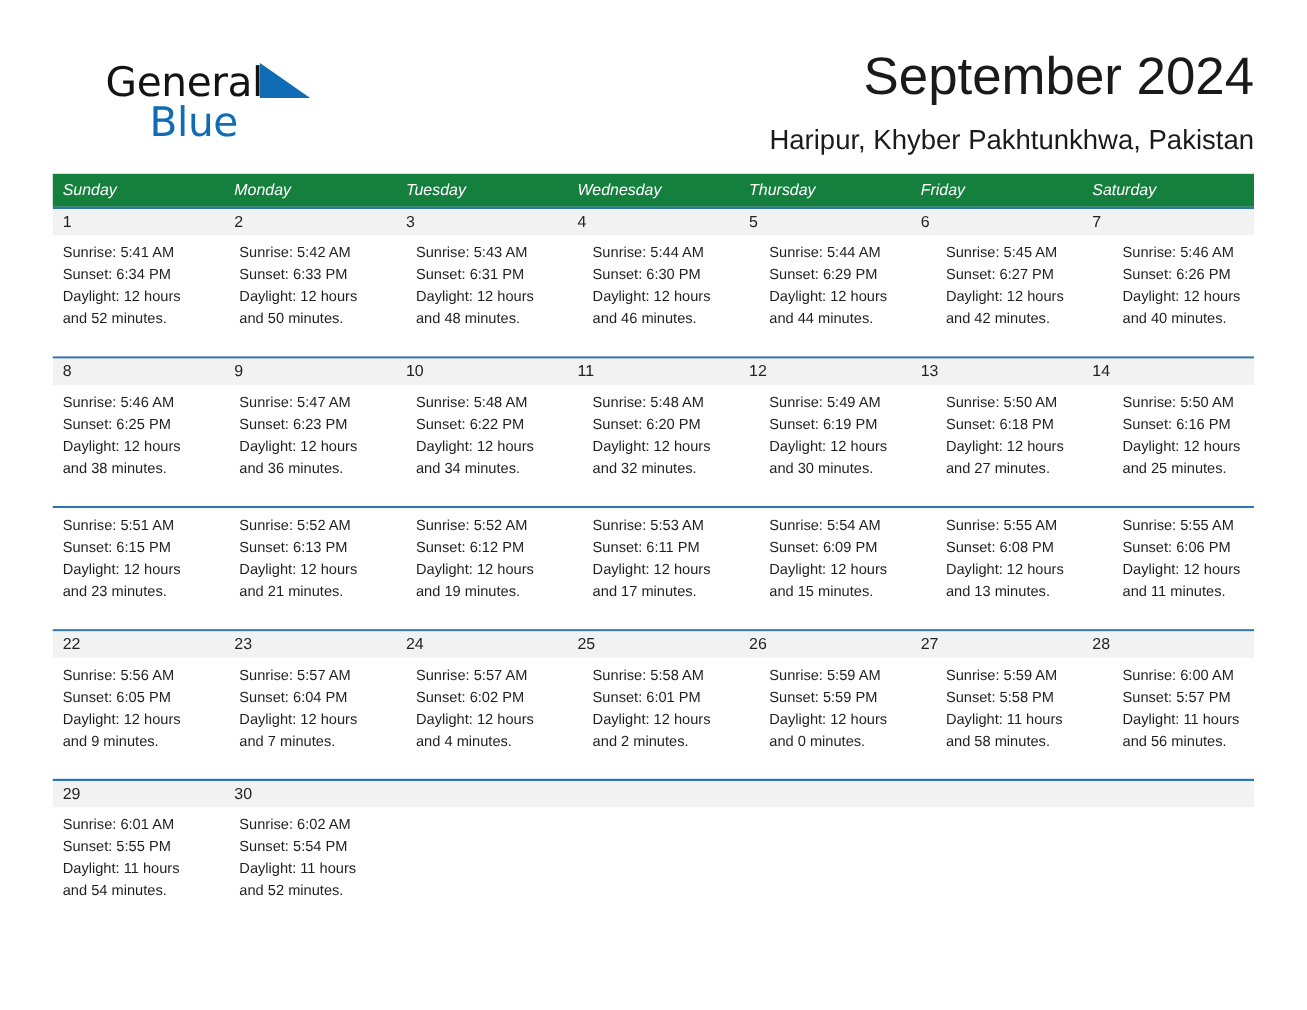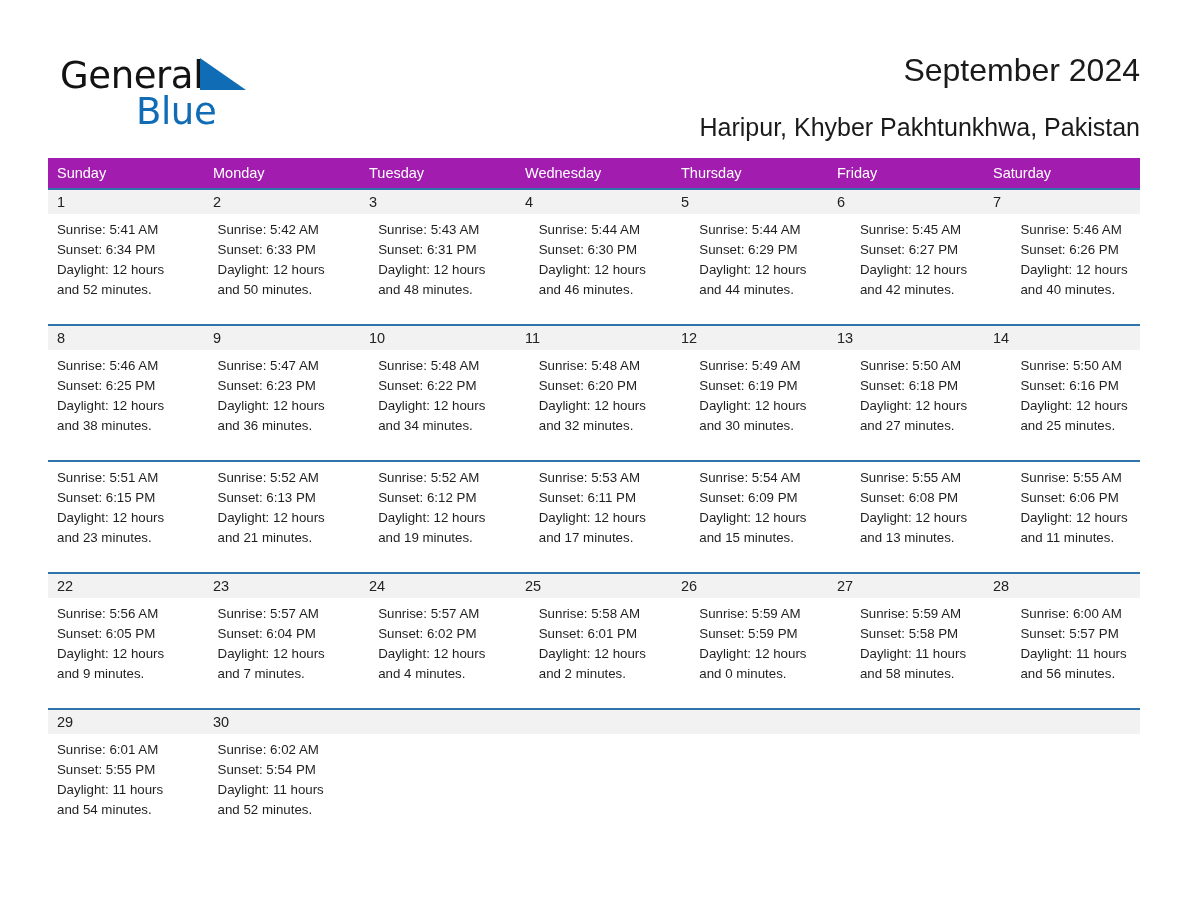--- a/index.html
+++ b/index.html
@@ -42,20 +42,21 @@
     line-height: 42px;
     font-size: 38px;
     color: #1a1a1a;
     letter-spacing: -0.4px;
     white-space: nowrap;
   }
   .brand-general {
     font-family: "DejaVu Sans", sans-serif;
     font-size: 37px;
     color: #131313;
+    margin-left: 36px;
   }
   .brand-tri {
     display: inline-block;
     vertical-align: baseline;
     margin-left: -3px;
     position: relative;
     top: 2px;
   }
   .brand-line2 {
     margin-top: -6px;
@@ -66,21 +67,21 @@
     color: #0f6cb5;
     letter-spacing: -0.4px;
   }
   .title-block {
     position: absolute;
     right: 0;
     top: 0;
     text-align: right;
   }
   .cal-title {
-    font-size: 32px;
+    font-size: 48px;
     line-height: 52px;
     color: #1a1a1a;
     font-weight: normal;
     white-space: nowrap;
   }
   .cal-subtitle {
     margin-top: 15px;
     font-size: 25px;
     line-height: 32px;
     color: #1a1a1a;
@@ -90,22 +91,23 @@
 
   
   .calendar {
     position: absolute;
     left: 48px;
     top: 158px;
     width: 1092px;
   }
   .cal-head {
     display: flex;
-    background: #a21caf;
+    background: #15803d;
     height: 30px;
+    font-style: italic;
   }
   .cal-head .hcell {
     width: 156px;
     box-sizing: border-box;
     padding: 0 0 0 9px;
     color: #ffffff;
     font-size: 14.5px;
     line-height: 30px;
     white-space: nowrap;
     overflow: hidden;

